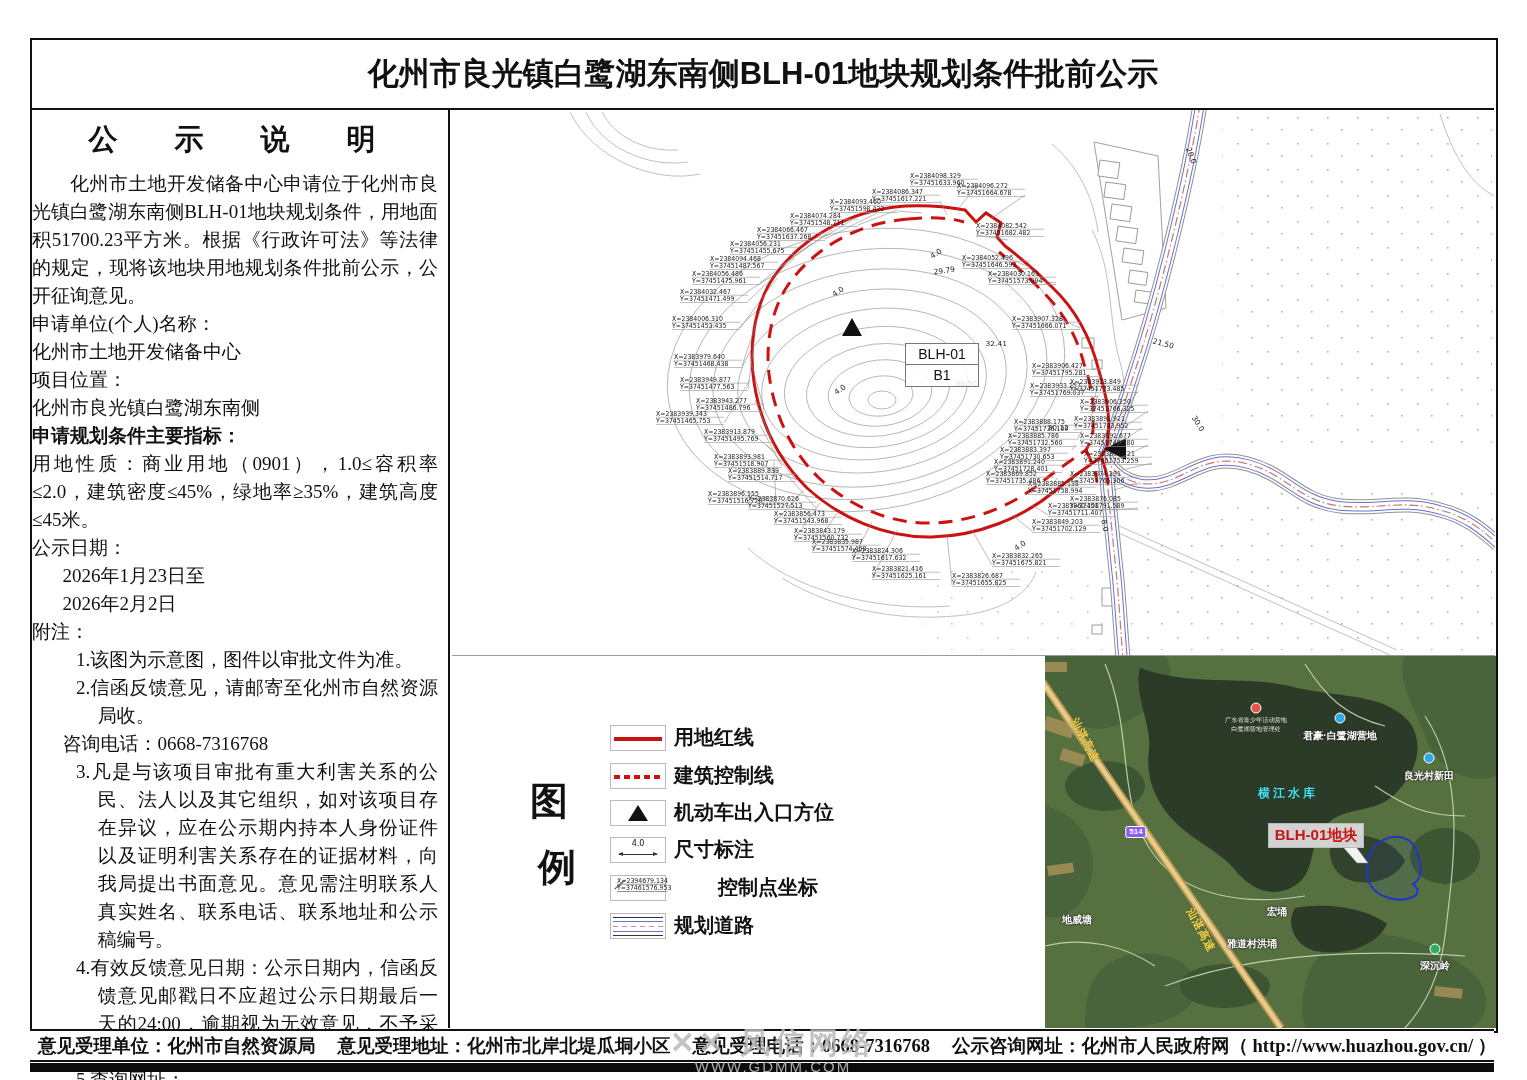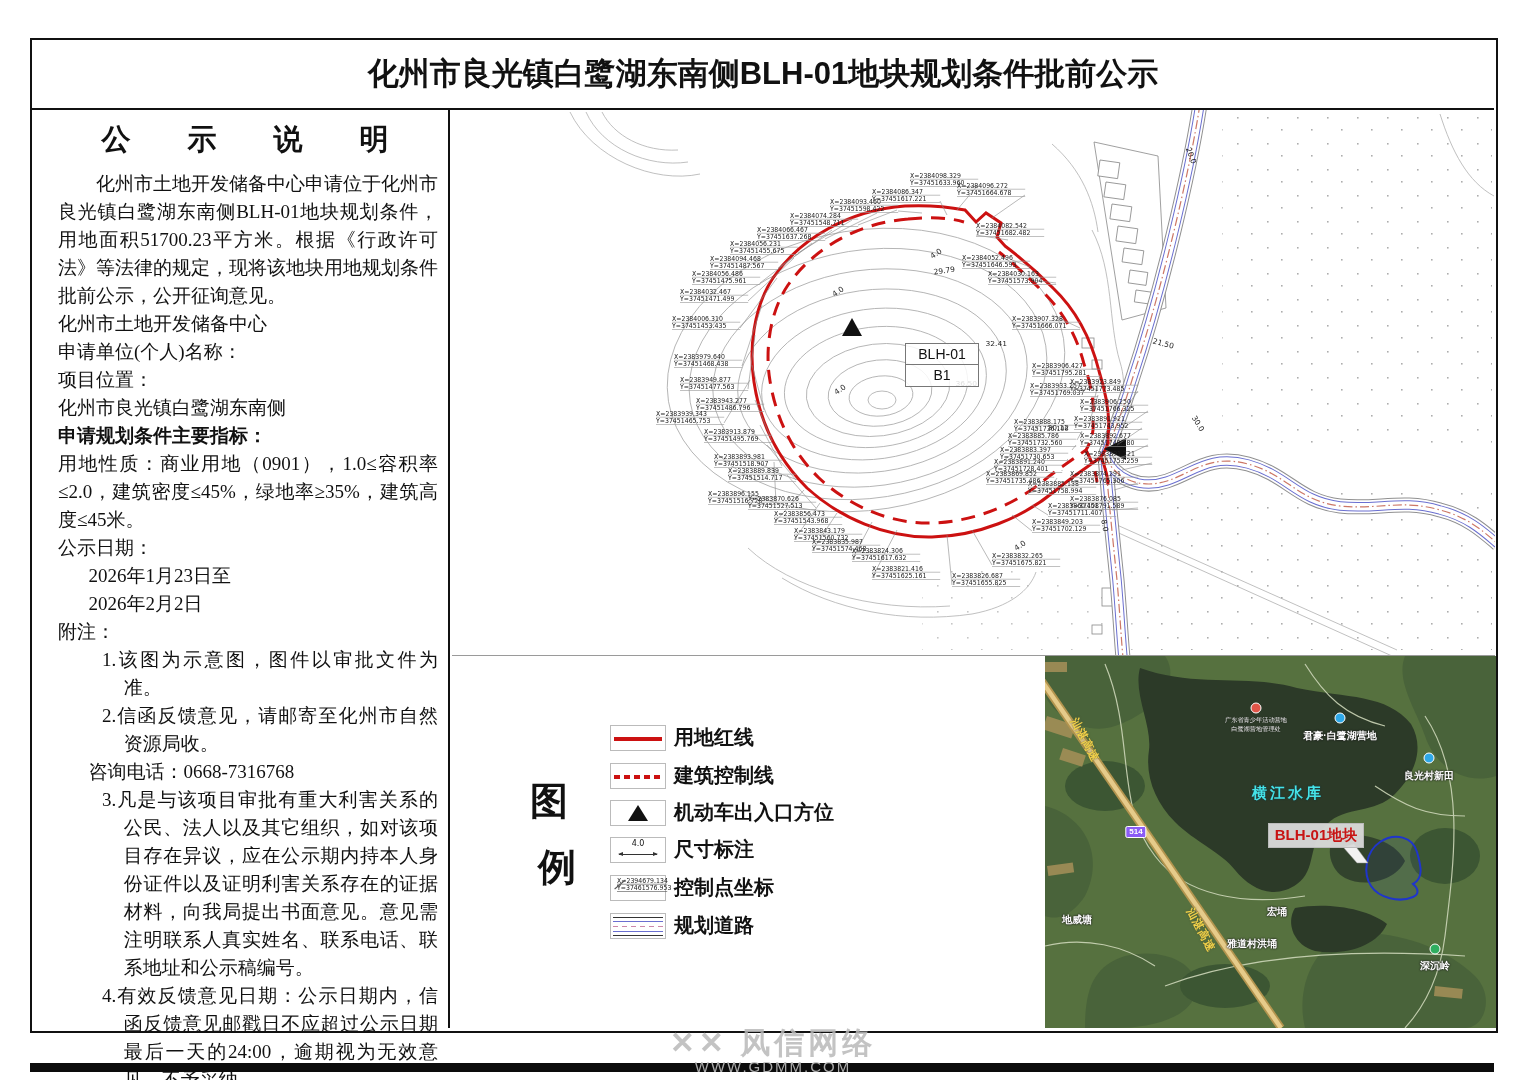--- a/index.html
+++ b/index.html
@@ -3,21 +3,21 @@
 <meta charset="utf-8">
 <style>
   html,body{margin:0;padding:0;background:#e8e8e8;}
   #page{position:relative;width:1527px;height:1080px;background:#fff;font-family:"Liberation Serif",serif;color:#111;overflow:hidden;}
   .abs{position:absolute;}
   
   #frame{left:30px;top:38px;width:1464px;height:991px;border:2.5px solid #111;background:#fff;}
   #title-band{left:32px;top:40px;width:1462px;height:68px;border-bottom:2.5px solid #111;display:flex;align-items:center;justify-content:center;}
   #page-title{font-family:"Liberation Sans",sans-serif;font-weight:bold;font-size:31px;letter-spacing:0px;white-space:nowrap;}
   
-  #left-panel{left:32px;top:110px;width:418px;height:918px;border-right:2px solid #111;padding:6px 10px 0 26px;box-sizing:border-box;}
+  #left-panel{left:32px;top:110px;width:418px;height:918px;border-right:2px solid #111;padding:6px 10px 0 0;box-sizing:border-box;}
   #notice-heading{text-align:center;font-size:29px;font-weight:bold;letter-spacing:14px;margin:4px 0 10px 8px;}
   #notice-intro{font-size:19px;line-height:28px;text-indent:2em;text-align:justify;}
   .nline{font-size:19px;line-height:28px;text-align:justify;}
   .nline.b{font-weight:bold;}
   .nline.in1{padding-left:1.6em;}
   .nline.hang{padding-left:1.15em;text-indent:-1.15em;margin-left:44px;}
   
   #plan-area{left:452px;top:110px;width:1043px;height:545px;border-bottom:1px solid #9a9a9a;background:#fff;overflow:hidden;}
   #plan-svg{position:absolute;left:0;top:0;}
   .callout{position:absolute;width:110px;transform:scale(.62);transform-origin:0 0;font-family:"DejaVu Sans",sans-serif;font-size:10px;line-height:11px;color:#222;}
@@ -41,21 +41,21 @@
   .sym-dim-l:before{left:-1px;border-right:5px solid #333;}
   .sym-dim-l:after{right:-1px;border-left:5px solid #333;}
   .sym-cp{position:absolute;left:6px;top:1px;font-family:"DejaVu Sans",sans-serif;font-size:10px;line-height:11px;transform:scale(.62);transform-origin:0 0;color:#222;width:150%;}
   .sym-cp .cx{border-bottom:1px solid #555;}
   .sym-cp-slash{position:absolute;left:2px;top:8px;width:14px;height:1px;background:#555;transform:rotate(-40deg);}
   .road-sym-line{position:absolute;left:2px;right:2px;height:1px;}
   
   #sat-area{left:1045px;top:656px;width:451px;height:372px;overflow:hidden;background:#56713f;}
   .sat-label{position:absolute;transform:translate(-50%,-50%);font-family:"Liberation Sans",sans-serif;white-space:nowrap;}
   .sat-label.place{color:#fff;font-size:10px;font-weight:bold;text-shadow:0 0 2px #222,0 0 2px #222;}
-  .sat-label.water{color:#45e2e6;font-size:15px;font-weight:bold;letter-spacing:3px;text-shadow:0 0 2px #134;}
+  .sat-label.water{color:#45e2e6;font-size:12px;font-weight:bold;letter-spacing:3px;text-shadow:0 0 2px #134;}
   .sat-label.hwy{color:#f2d249;font-size:11px;font-weight:bold;letter-spacing:1px;text-shadow:0 0 2px #553;}
   .sat-label.shield{color:#fff;font-size:8px;font-weight:bold;background:#8b5cf6;border:1px solid #fff;border-radius:2px;padding:0 3px;line-height:10px;}
   .sat-label.tiny{color:#eee;font-size:10px;transform:translate(-50%,-50%) scale(.62);text-shadow:0 0 2px #222;}
   .sat-poi{position:absolute;width:11px;height:11px;border-radius:50%;transform:translate(-50%,-50%);border:1.5px solid #fff;box-sizing:border-box;}
   .sat-poi.blue{background:#2ea8e8;}
   .sat-poi.green{background:#2fae60;}
   .sat-poi.red{background:#e05548;}
   #sat-blh-label{position:absolute;left:223px;top:167px;width:94px;height:23px;background:rgba(218,218,218,.95);border:1px solid #bbb;color:#c81414;font-family:"Liberation Sans",sans-serif;font-weight:bold;font-size:15px;text-align:center;line-height:22px;}
   
   #footer-row{left:30px;top:1028.5px;width:1464px;height:33px;border-top:2px solid #111;border-bottom:2px solid #111;display:flex;align-items:center;box-sizing:border-box;padding-left:8px;background:#fff;}
@@ -73,22 +73,22 @@
   <div class="abs" id="frame"></div>
 
   <div class="abs" id="title-band">
     <div id="page-title">化州市良光镇白鹭湖东南侧BLH-01地块规划条件批前公示</div>
   </div>
 
   <div class="abs" id="left-panel">
     <div id="notice-heading">公　示　说　明</div>
     <div id="notice-intro">化州市土地开发储备中心申请位于化州市良光镇白鹭湖东南侧BLH-01地块规划条件，用地面积51700.23平方米。根据《行政许可法》等法律的规定，现将该地块用地规划条件批前公示，公开征询意见。</div>
     <div id="notice-lines">
+        <div class="nline">申请单位(个人)名称：</div>
         <div class="nline">化州市土地开发储备中心</div>
-        <div class="nline">申请单位(个人)名称：</div>
         <div class="nline">项目位置：</div>
         <div class="nline">化州市良光镇白鹭湖东南侧</div>
         <div class="nline b">申请规划条件主要指标：</div>
         <div class="nline">用地性质：商业用地（0901），1.0≤容积率≤2.0，建筑密度≤45%，绿地率≥35%，建筑高度≤45米。</div>
         <div class="nline">公示日期：</div>
         <div class="nline in1">2026年1月23日至</div>
         <div class="nline in1">2026年2月2日</div>
         <div class="nline">附注：</div>
         <div class="nline hang">1.该图为示意图，图件以审批文件为准。</div>
         <div class="nline hang">2.信函反馈意见，请邮寄至化州市自然资源局收。</div>
@@ -475,21 +475,21 @@
         </div>
       <div class="legend-label">机动车出入口方位</div>
     </div>
     <div class="legend-row" style="top:180px;">
       <div class="legend-sym">
         <div class="sym-dim-t">4.0</div>
         <div class="sym-dim-l"></div>
       </div>
       <div class="legend-label">尺寸标注</div>
     </div>
-    <div class="legend-row" style="top:218px;">
+    <div class="legend-row" style="top:218px;gap:44px;">
       <div class="legend-sym">
         <div class="sym-cp">
           <div class="cx">X=2394679.134</div>
           <div class="cx">Y=37461576.953</div>
         </div>
         <div class="sym-cp-slash"></div>
       </div>
       <div class="legend-label">控制点坐标</div>
     </div>
     <div class="legend-row" style="top:256px;">
@@ -567,19 +567,25 @@
         <div class="sat-label place" style="left: 390px; top: 310px;">深沉岭</div>
         <div class="sat-label hwy" style="left: 40px; top: 84px; transform: translate(-50%, -50%) rotate(62deg);">汕湛高速</div>
         <div class="sat-label hwy" style="left: 156px; top: 274px; transform: translate(-50%, -50%) rotate(62deg);">汕湛高速</div>
         <div class="sat-label shield" style="left: 91px; top: 176px;">514</div>
         <div class="sat-label tiny" style="left: 211px; top: 64px;">广东省青少年活动营地</div>
         <div class="sat-label tiny" style="left: 211px; top: 73px;">白鹭湖营地管理处</div>
       </div>
     <div id="sat-blh-label">BLH-01地块</div>
   </div>
 
+  <div class="abs" id="footer-row">
+    <span>意见受理单位：化州市自然资源局</span>
+    <span>意见受理地址：化州市北岸北堤瓜垌小区</span>
+    <span>意见受理电话：0668-7316768</span>
+    <span>公示咨询网址：化州市人民政府网（ http://www.huazhou.gov.cn/ ）</span>
+  </div>
   <div class="abs" id="black-bar"></div>
 
   <div class="abs" id="watermark">
     <div class="wm-row"><span>✕✕ </span><span>风信网络</span></div>
     <div class="wm-url">WWW.GDMM.COM</div>
   </div>
 </div>
 
 </body></html>

